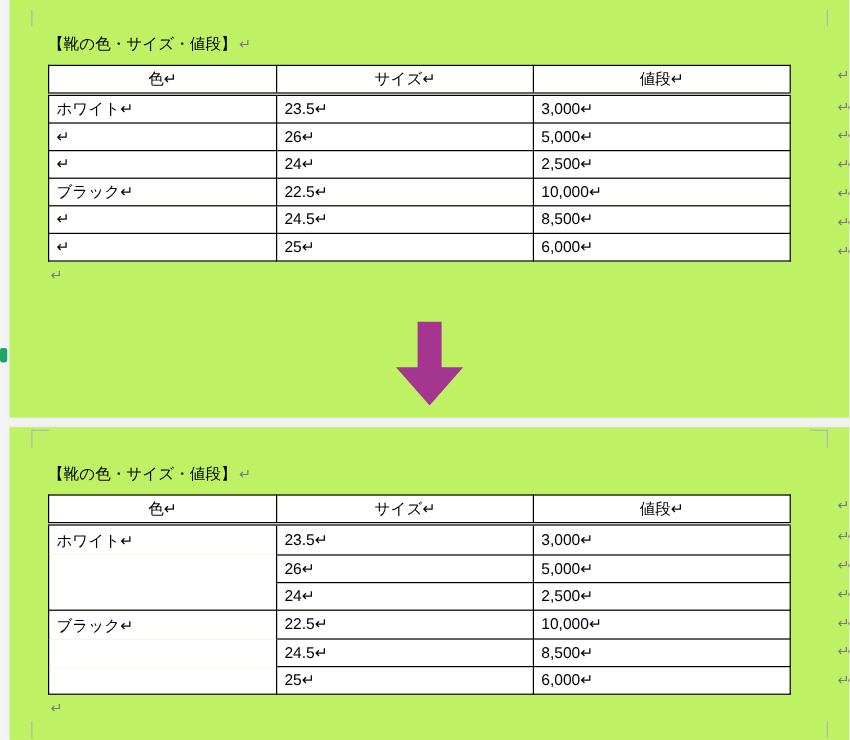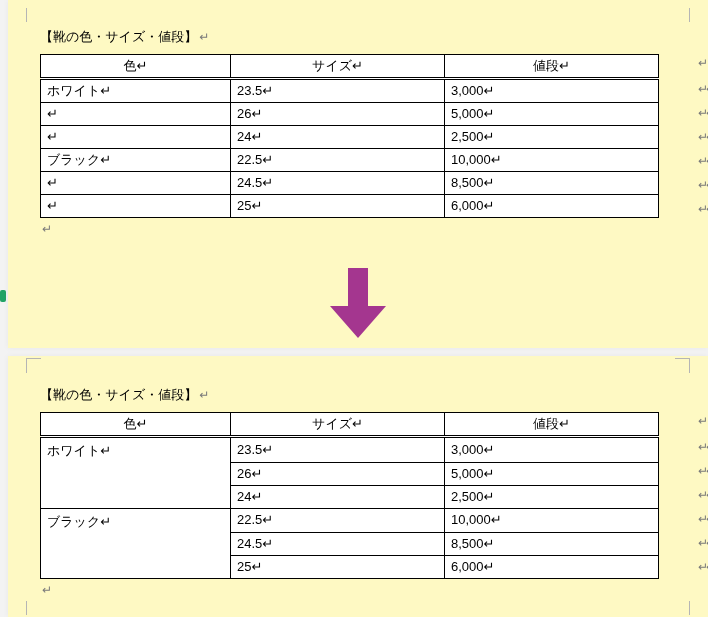--- a/index.html
+++ b/index.html
@@ -12,21 +12,21 @@
     height: 617px;
     position: relative;
     background: #f3f3f3;
     font-family: "Yu Gothic", "Meiryo", sans-serif;
     overflow: hidden;
   }
   .page {
     position: absolute;
     left: 8px;
     width: 700px;
-    background: #fef9c3;
+    background: #bef264;
     box-shadow: 0 0 6px rgba(0,0,0,0.05);
   }
   .page.top    { top: 0px;   height: 348px; }
   .page.bottom { top: 356px; height: 261px; }
 
   .margin-tl, .margin-tr, .margin-bl, .margin-br {
     position: absolute;
     width: 14px; height: 14px;
     border-color: #b5b5b5;
   }

